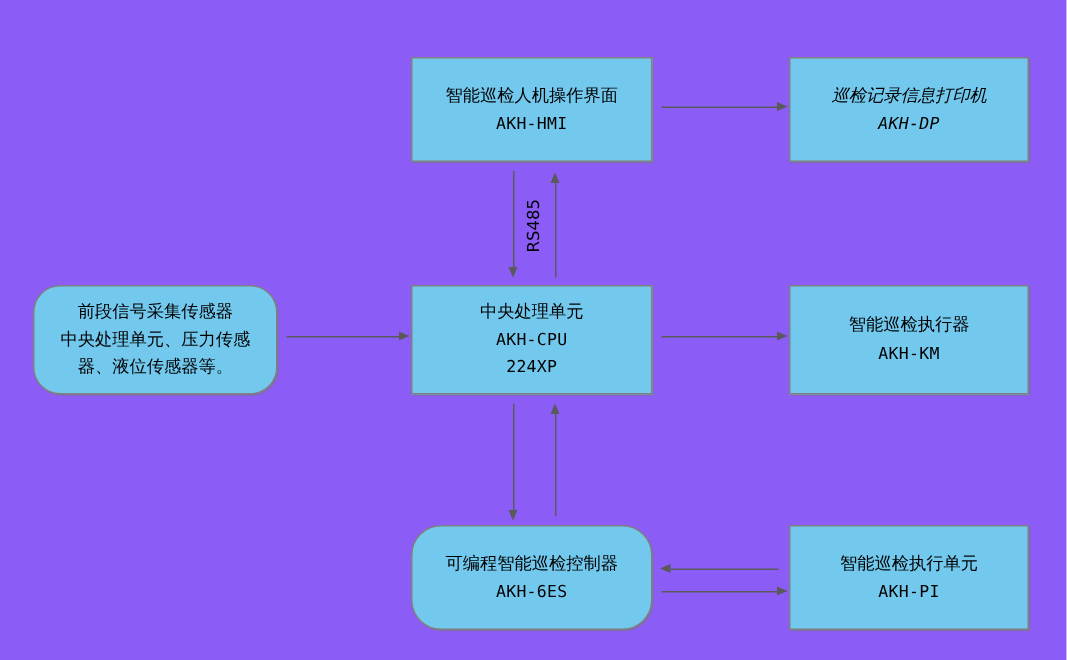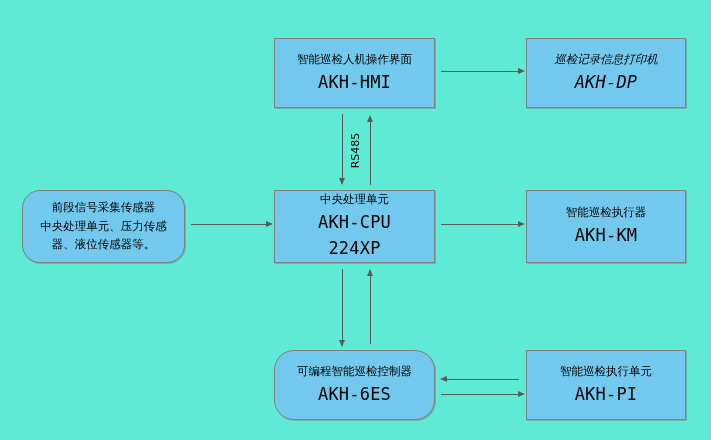--- a/index.html
+++ b/index.html
@@ -4,21 +4,21 @@
 <style>
   html, body {
     margin: 0;
     padding: 0;
     background: #ffffff;
   }
   #canvas {
     position: relative;
     width: 711px;
     height: 440px;
-    background: #5eead4;
+    background: #8b5cf6;
     overflow: hidden;
     font-family: "DejaVu Sans", "Liberation Sans", sans-serif;
   }
   .node {
     position: absolute;
     box-sizing: border-box;
     background: #72C8ED;
     border: 1px solid #808080;
     box-shadow: 1px 1px 0 0 rgba(120,120,120,0.45);
     display: flex;
@@ -32,21 +32,21 @@
     display: block;
     line-height: 1.38;
     white-space: nowrap;
   }
   .cn {
     font-family: "DejaVu Sans", "Liberation Sans", sans-serif;
     font-size: 11.5px;
   }
   .code {
     font-family: "DejaVu Sans Mono", "Liberation Mono", monospace;
-    font-size: 17px;
+    font-size: 11px;
     letter-spacing: 0.2px;
   }
   .node.multi .ln { margin: 1.5px 0; }
 
   
   .conn { position: absolute; }
   .hline {
     position: absolute;
     height: 0;
     border-top: 1px solid #5a5a5a;

